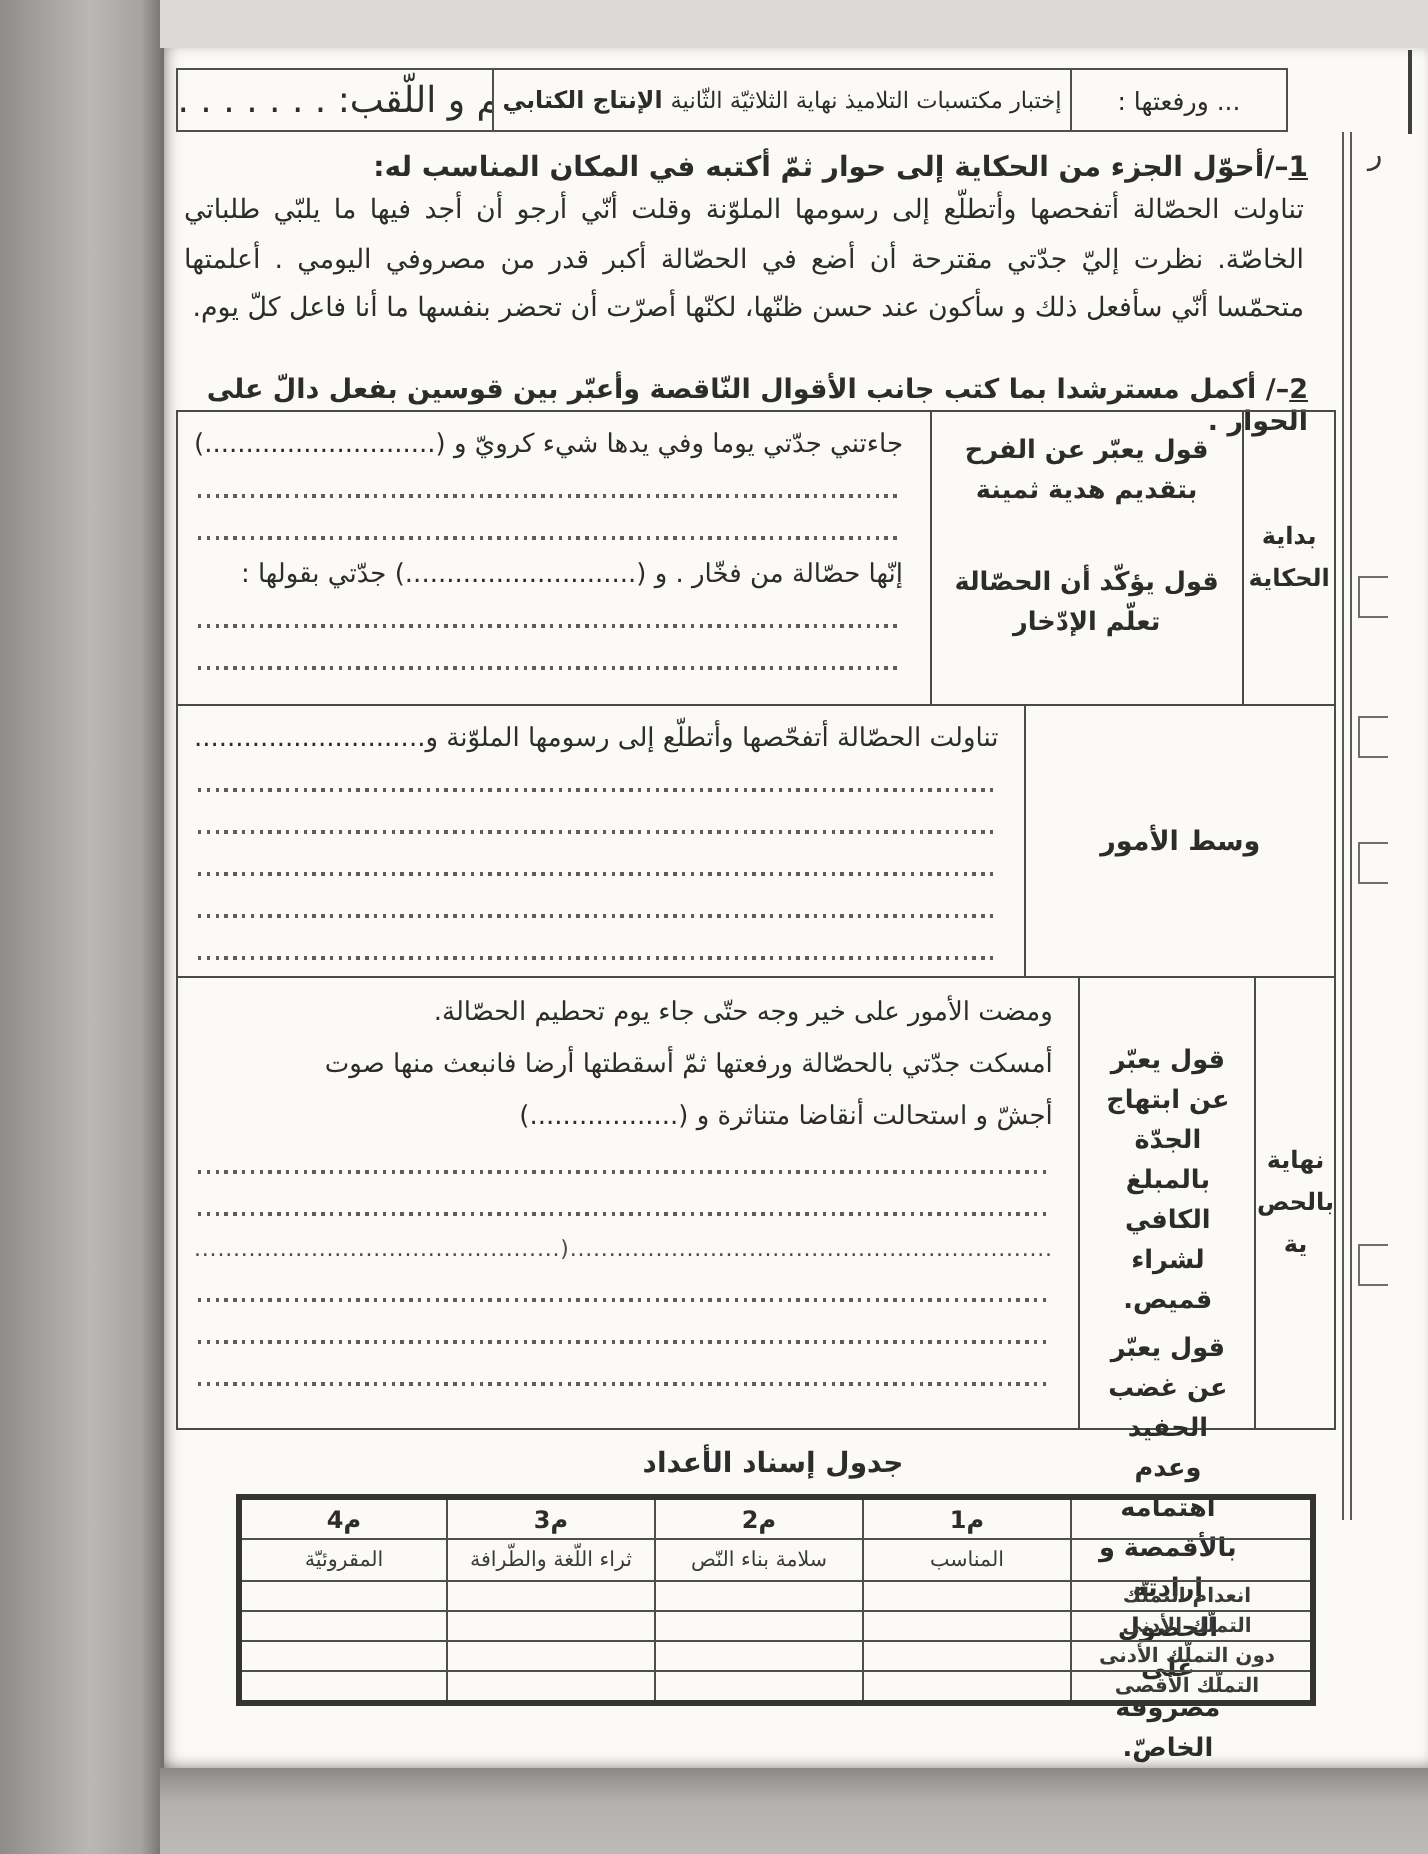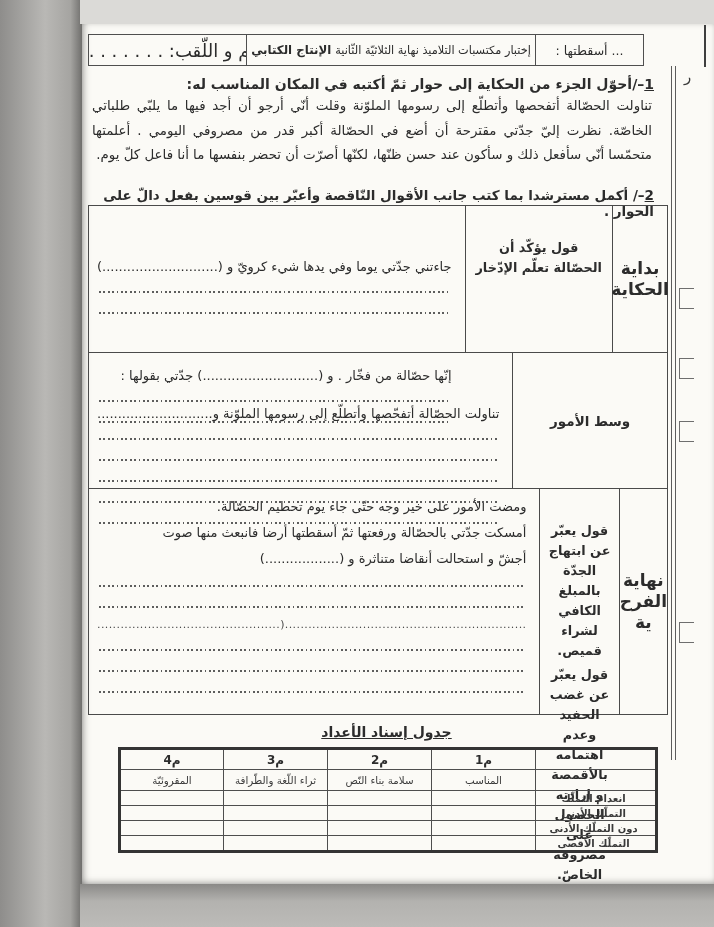--- a/index.html
+++ b/index.html
@@ -36,37 +36,37 @@
   .qnum{text-decoration:underline;}
   .story{position:absolute;right:62px;left:92px;top:94px;direction:rtl;text-align:justify;
     font-size:13.4px;line-height:24.5px;}
   
   .mtable{position:absolute;left:88px;top:205px;width:580px;direction:rtl;
     border:1.3px solid #4a4a4a;box-sizing:border-box;background:transparent;}
   .mrow{display:flex;box-sizing:border-box;}
   .mrow + .mrow{border-top:1.3px solid #4a4a4a;}
   .mcell{box-sizing:border-box;}
   .stage{width:55px;border-left:1.1px solid #4a4a4a;display:flex;flex-direction:column;
-    justify-content:center;align-items:center;font-weight:bold;font-size:17px;line-height:21px;}
+    justify-content:center;align-items:center;font-weight:bold;font-size:12px;line-height:21px;}
   .prompt{width:185px;border-left:1.1px solid #4a4a4a;padding:6px 8px;font-weight:bold;
     font-size:12.8px;line-height:20px;text-align:center;}
   .prompt p{margin:0;}
   .writing{flex:1;padding:5px 13px 4px 8px;font-size:13px;}
   .merged{width:240px;border-left:1.1px solid #4a4a4a;display:flex;align-items:center;
     justify-content:center;font-weight:bold;font-size:13.5px;}
-  .wline{height:23px;line-height:23px;white-space:nowrap;overflow:hidden;margin-top:44px;}
+  .wline{height:23px;line-height:23px;white-space:nowrap;overflow:hidden;}
   .tline{height:26px;line-height:26px;white-space:nowrap;overflow:hidden;}
   .dotline{position:relative;height:21px;}
   .dotline::after{content:"";position:absolute;left:2px;right:2px;bottom:6px;height:1.7px;
     background:repeating-linear-gradient(90deg,#5d5d5d 0 1.7px,transparent 1.7px 4.4px);}
   .parenline{height:22px;line-height:22px;font-size:11px;letter-spacing:.4px;white-space:nowrap;
     overflow:hidden;color:#4c4c4c;}
   
   .marks-title{position:absolute;left:118px;top:724px;width:537px;text-align:center;
-    font-weight:bold;font-size:14px;letter-spacing:1px;text-decoration:underline;}
+    font-weight:bold;font-size:14px;letter-spacing:1px;}
   table.marks{position:absolute;left:118px;top:747px;width:537px;border-collapse:collapse;
     direction:rtl;table-layout:fixed;}
   table.marks td{border:1px solid #4e4e4e;padding:0 3px;height:14px;font-size:10px;
     text-align:center;overflow:hidden;white-space:nowrap;}
   table.marks{border:3px solid #343434;}
   table.marks .hrow td{font-weight:bold;font-size:12px;height:19px;}
   table.marks .crow td{font-size:10.3px;height:20px;color:#3a3a3a;}
   table.marks td.lbl{text-align:center;padding-right:7px;color:#3a3a3a;font-weight:bold;}
 </style>
 </head>
@@ -74,21 +74,21 @@
 
 <div class="scan">
   <div class="edge-left"></div>
   <div class="edge-top"></div>
   <div class="edge-bottom"></div>
   <div class="paper"></div>
 
   <div class="ink">
 
     <div class="hdr">
-      <div class="cell c-class">... أسقطتها :</div>
+      <div class="cell c-class">... ورفعتها :</div>
       <div class="cell c-title">
         <span>إختبار مكتسبات التلاميذ نهاية الثلاثيّة الثّانية</span>
         <b>الإنتاج الكتابي</b>
       </div>
       <div class="cell c-name">الإسم و اللّقب: . . . . . . . . . .</div>
     </div>
     <div class="topedge-line"></div>
 
     <div class="margin-rule"></div>
     <div class="margin-letter">ر</div>
@@ -104,20 +104,21 @@
     <div class="qline q2"><span class="qnum">2</span><span>–/ </span><span>أكمل مسترشدا بما كتب جانب الأقوال النّاقصة وأعبّر بين قوسين بفعل دالّ على الحوار .</span></div>
 
     <div class="mtable">
 
       <div class="mrow" style="height:146px">
         <div class="mcell stage">
           <div>بداية</div>
           <div>الحكاية</div>
         </div>
         <div class="mcell prompt">
+          <p style="margin-top:4px">قول يعبّر عن الفرح بتقديم هدية ثمينة</p>
           <p style="margin-top:26px">قول يؤكّد أن الحصّالة تعلّم الإدّخار</p>
         </div>
         <div class="mcell writing">
           <div class="wline">جاءتني جدّتي يوما وفي يدها شيء كرويّ و (............................)</div>
           <div class="dotline"></div>
           <div class="dotline"></div>
           <div class="wline">إنّها حصّالة من فخّار . و (............................) جدّتي بقولها :</div>
           <div class="dotline"></div>
           <div class="dotline"></div>
         </div>
@@ -131,21 +132,21 @@
           <div class="dotline"></div>
           <div class="dotline"></div>
           <div class="dotline"></div>
           <div class="dotline"></div>
         </div>
       </div>
 
       <div class="mrow" style="height:226px">
         <div class="mcell stage">
           <div>نهاية</div>
-          <div>الفرح</div>
+          <div>بالحص</div>
           <div>ية</div>
         </div>
         <div class="mcell prompt">
           <p style="margin-top:26px">قول يعبّر عن ابتهاج الجدّة بالمبلغ الكافي لشراء قميص.</p>
           <p style="margin-top:4px">قول يعبّر عن غضب الحفيد وعدم اهتمامه بالأقمصة و إرادته الحصول على مصروفه الخاصّ.</p>
         </div>
         <div class="mcell writing">
           <div class="tline">ومضت الأمور على خير وجه حتّى جاء يوم تحطيم الحصّالة.</div>
           <div class="tline">أمسكت جدّتي بالحصّالة ورفعتها ثمّ أسقطتها أرضا فانبعث منها صوت</div>
           <div class="tline">أجشّ و استحالت أنقاضا متناثرة و (..................)</div>

